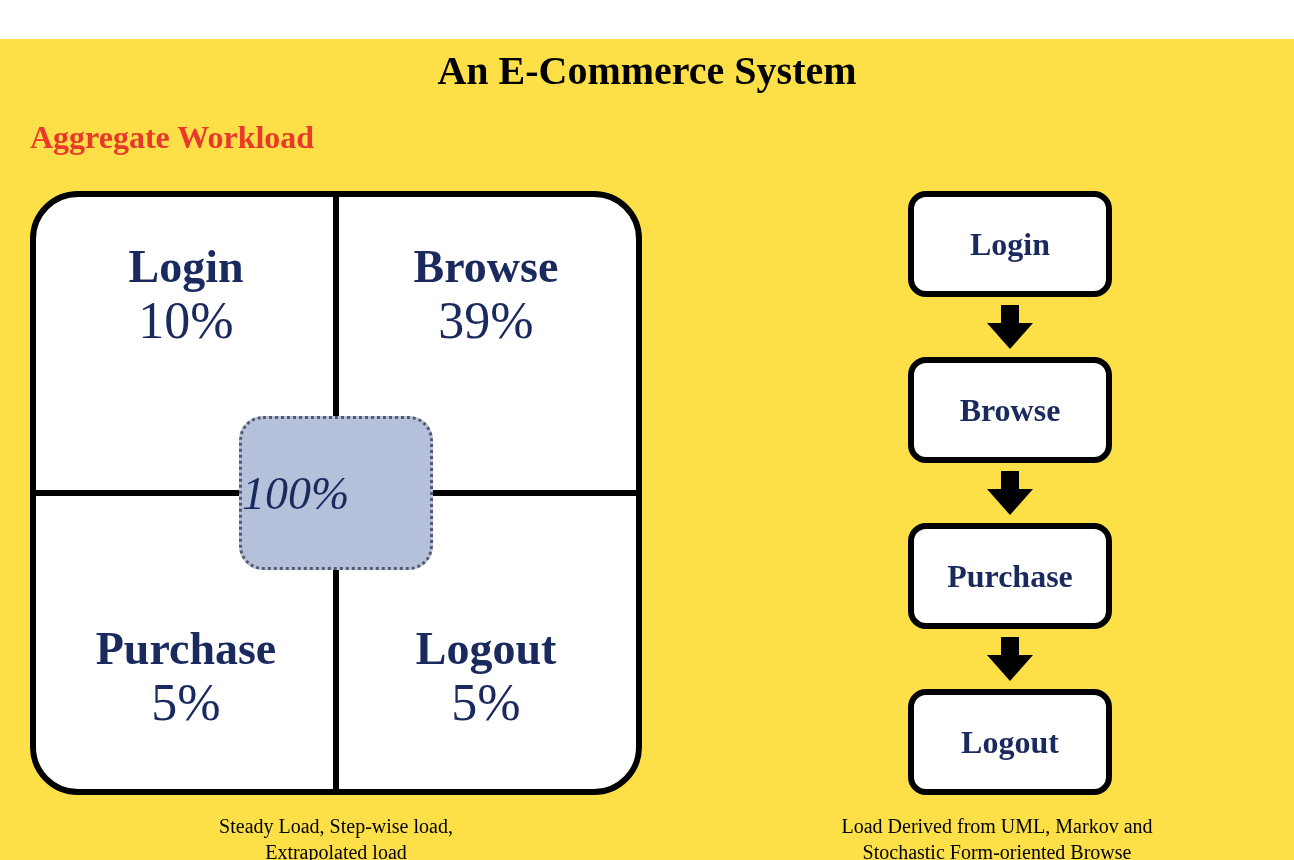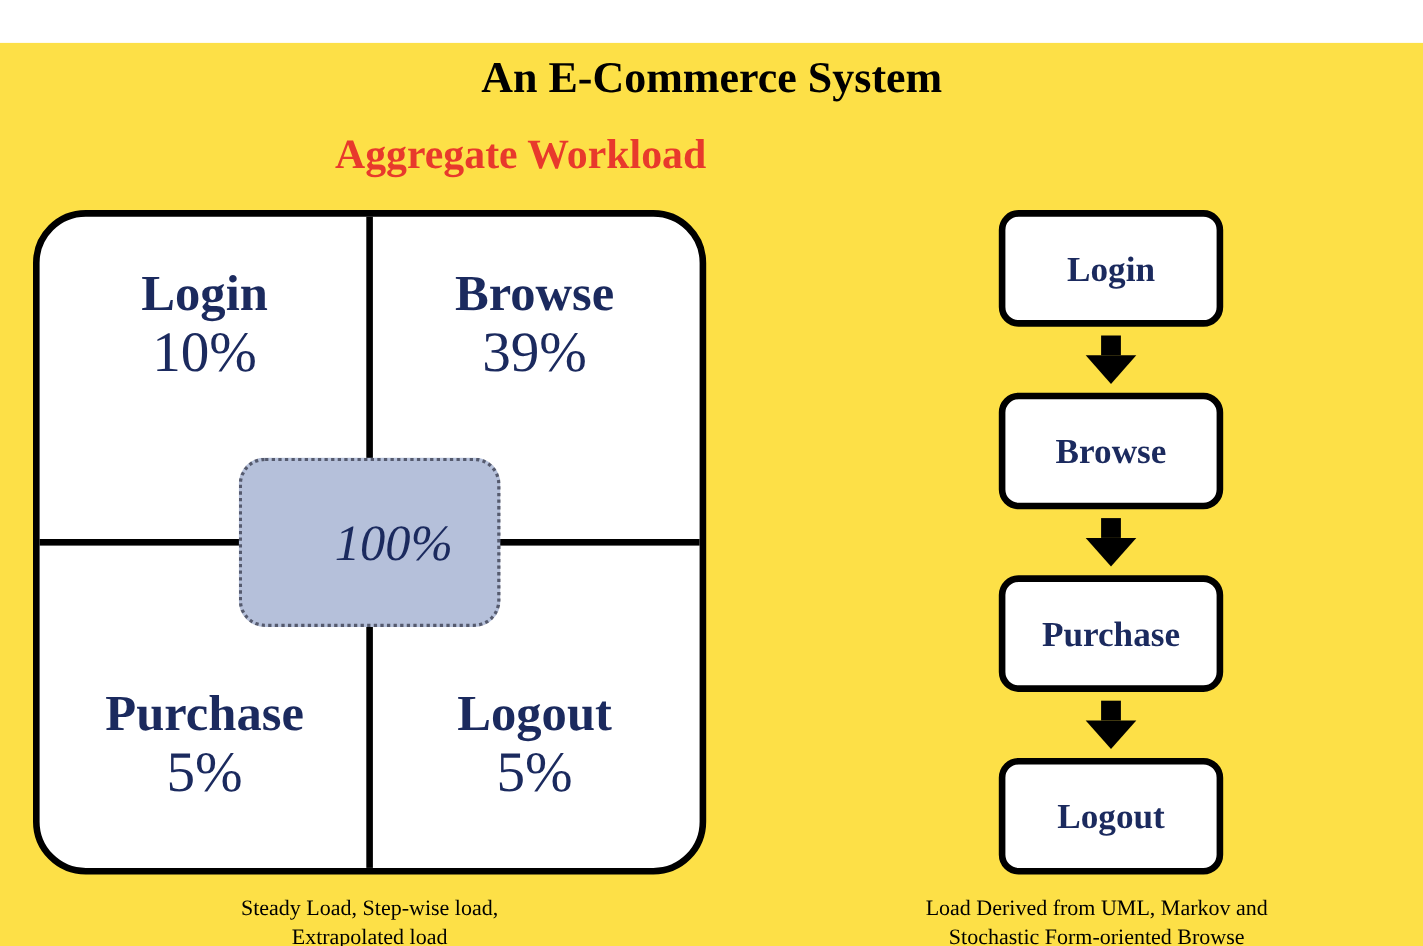--- a/index.html
+++ b/index.html
@@ -16,22 +16,22 @@
     position: absolute;
     top: 8px; left: 0; width: 100%;
     text-align: center;
     font-size: 40px;
     font-weight: bold;
     color: #000000;
   }
   .heading {
     position: absolute;
     top: 80px;
-    text-align: right;
-    font-size: 38px;
+    text-align: left;
+    font-size: 32px;
     font-weight: bold;
     color: #e8392c;
   }
   .heading-left { left: 30px; width: 612px; }
   .heading-right { left: 760px; width: 500px; }
 
   
   .quad-box {
     position: absolute;
     left: 30px; top: 152px;
@@ -64,21 +64,21 @@
   .q-pct { font-size: 52px; color: #1b2a5e; line-height: 1.15; font-family: Liberation Serif, serif; }
 
   .center-box {
     position: absolute;
     left: 50%; top: 50%;
     transform: translate(-50%, -50%);
     width: 188px; height: 148px;
     background: #b5c0da;
     border: 3px dotted #555a6e;
     border-radius: 24px;
-    display: flex; align-items: center; justify-content: center; padding-left: 44px;
+    display: flex; align-items: center; 
   }
   .center-box span {
     font-size: 46px;
     font-style: italic;
     color: #1b2a5e;
   }
 
   
   .flow {
     position: absolute;

